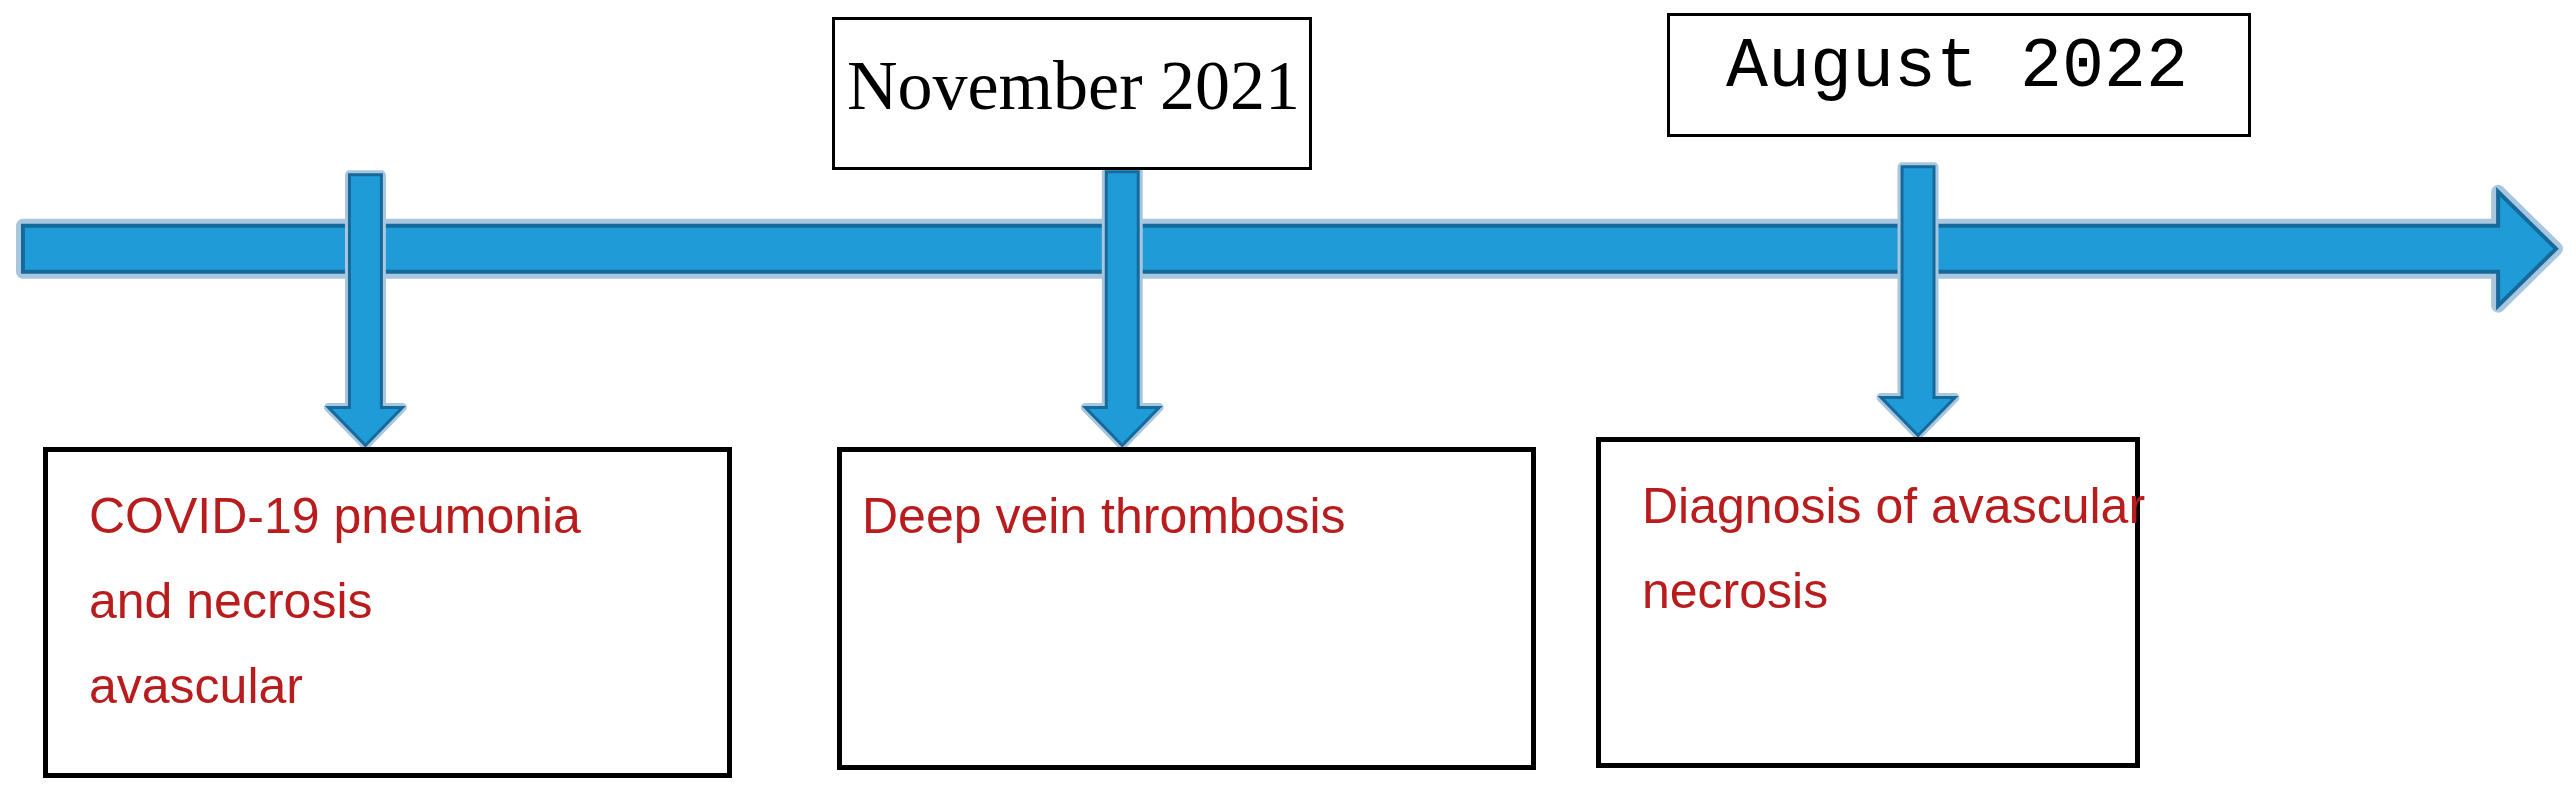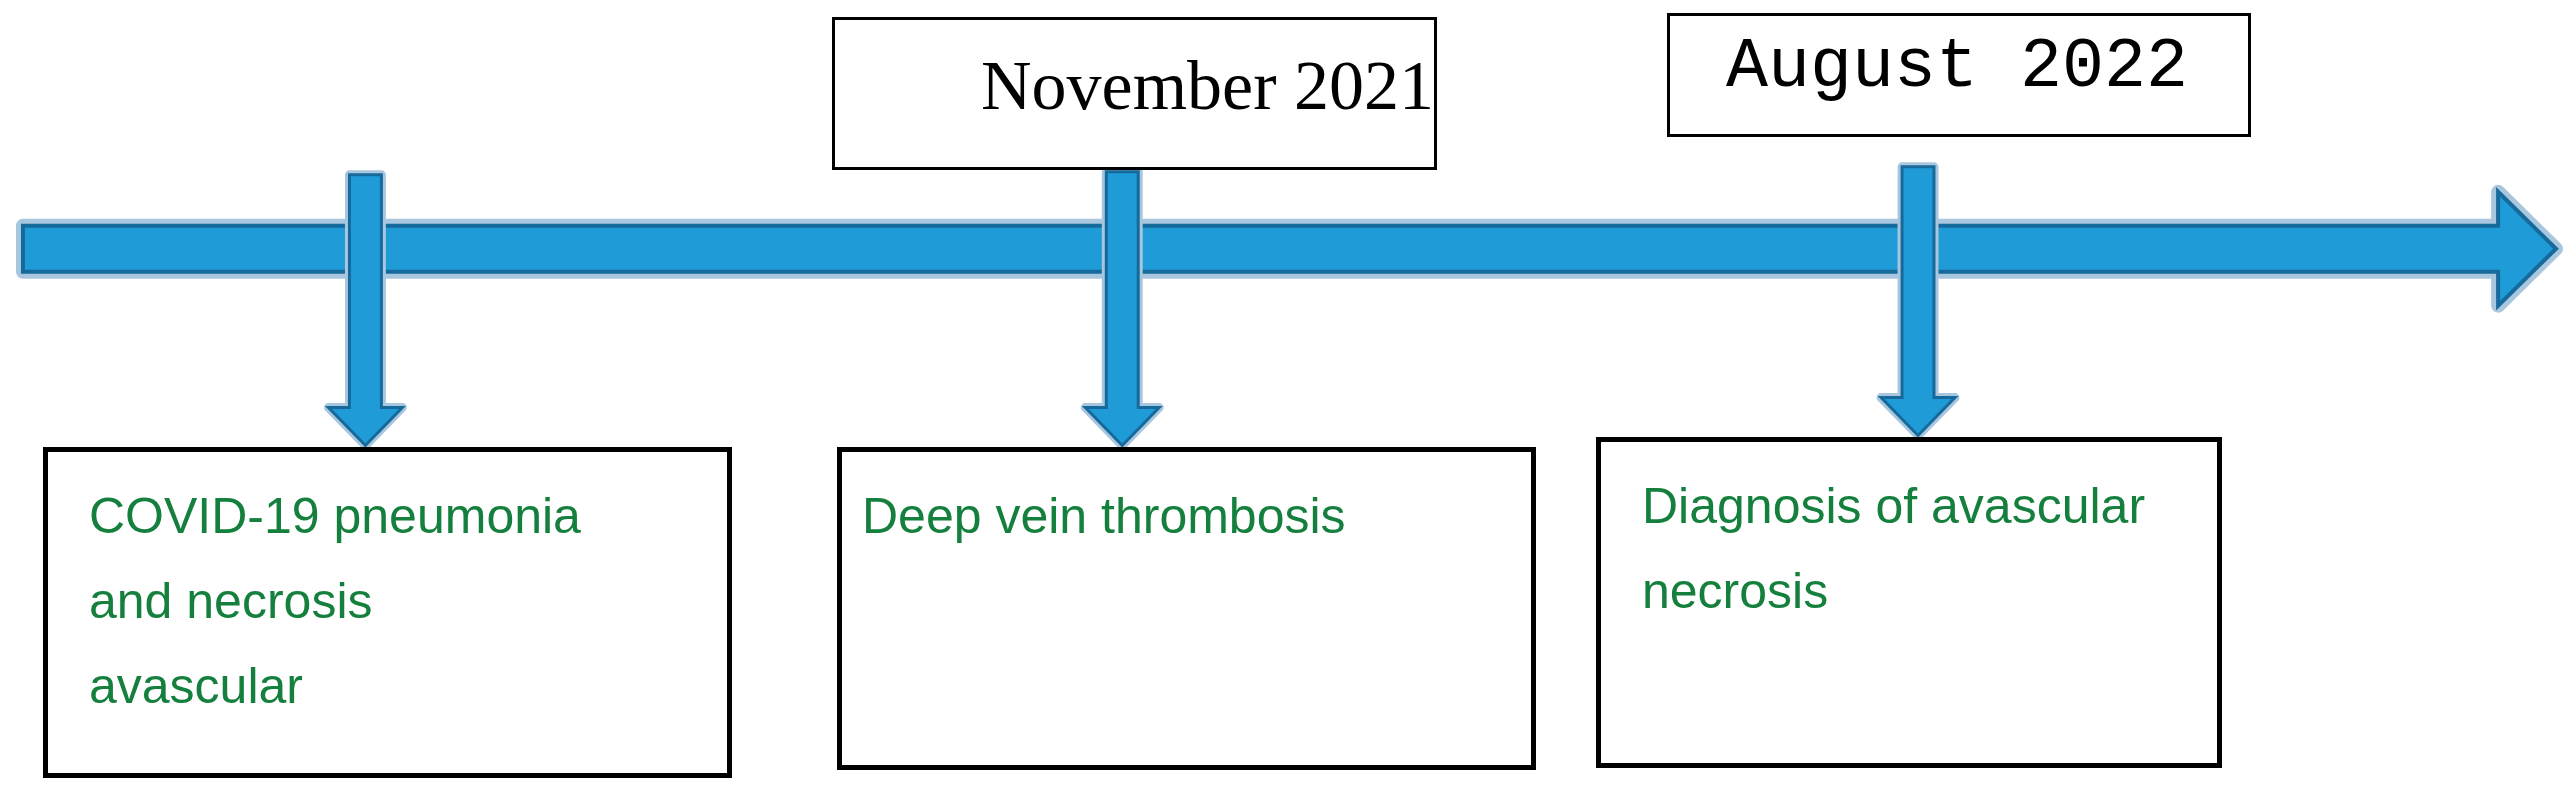--- a/index.html
+++ b/index.html
@@ -18,37 +18,37 @@
     border:3px solid #000000;
     display:flex;
     align-items:center;
     padding-bottom:16px;
     font-family:"Liberation Serif",serif;
     font-size:70px;
     color:#000000;
     white-space:nowrap;
   }
   .date-box-1{left:118px;top:22px;width:479px;height:151px;padding-left:36px;}
-  .date-box-2{left:832px;top:17px;width:605px;height:153px;padding-left:12px;justify-content:flex-end;}
+  .date-box-2{left:832px;top:17px;width:480px;height:153px;padding-left:12px;}
   .date-box-3{left:1667px;top:13px;width:584px;height:124px;padding-left:56px;font-family:Liberation Mono, monospace;}
   .event-box{
     position:absolute;
     box-sizing:border-box;
     background:#ffffff;
     border:5px solid #000000;
     padding:22px 28px 0 41px;
     font-family:"Liberation Sans",sans-serif;
     font-size:50px;
     line-height:85px;
-    color:#15803d;
+    color:#b91c1c;
     white-space:nowrap;
   }
   .event-box-1{left:43px;top:447px;width:689px;height:331px;}
   .event-box-2{left:837px;top:447px;width:699px;height:323px;padding-left:20px;}
-  .event-box-3{left:1596px;top:437px;width:626px;height:331px;}
+  .event-box-3{left:1596px;top:437px;width:544px;height:331px;}
   .event-line{display:block;}
 </style>
 </head>
 <body>
 
 <div class="canvas">
 
   <svg class="arrows" viewBox="0 0 2580 800" xmlns="http://www.w3.org/2000/svg">
 
     <path d="M 23 226 L 2502 226 L 2502 192 L 2560 249 L 2502 306 L 2502 272 L 23 272 Z" fill="none" stroke-width="14" stroke-linejoin="round" stroke="#a8c6de"></path>

